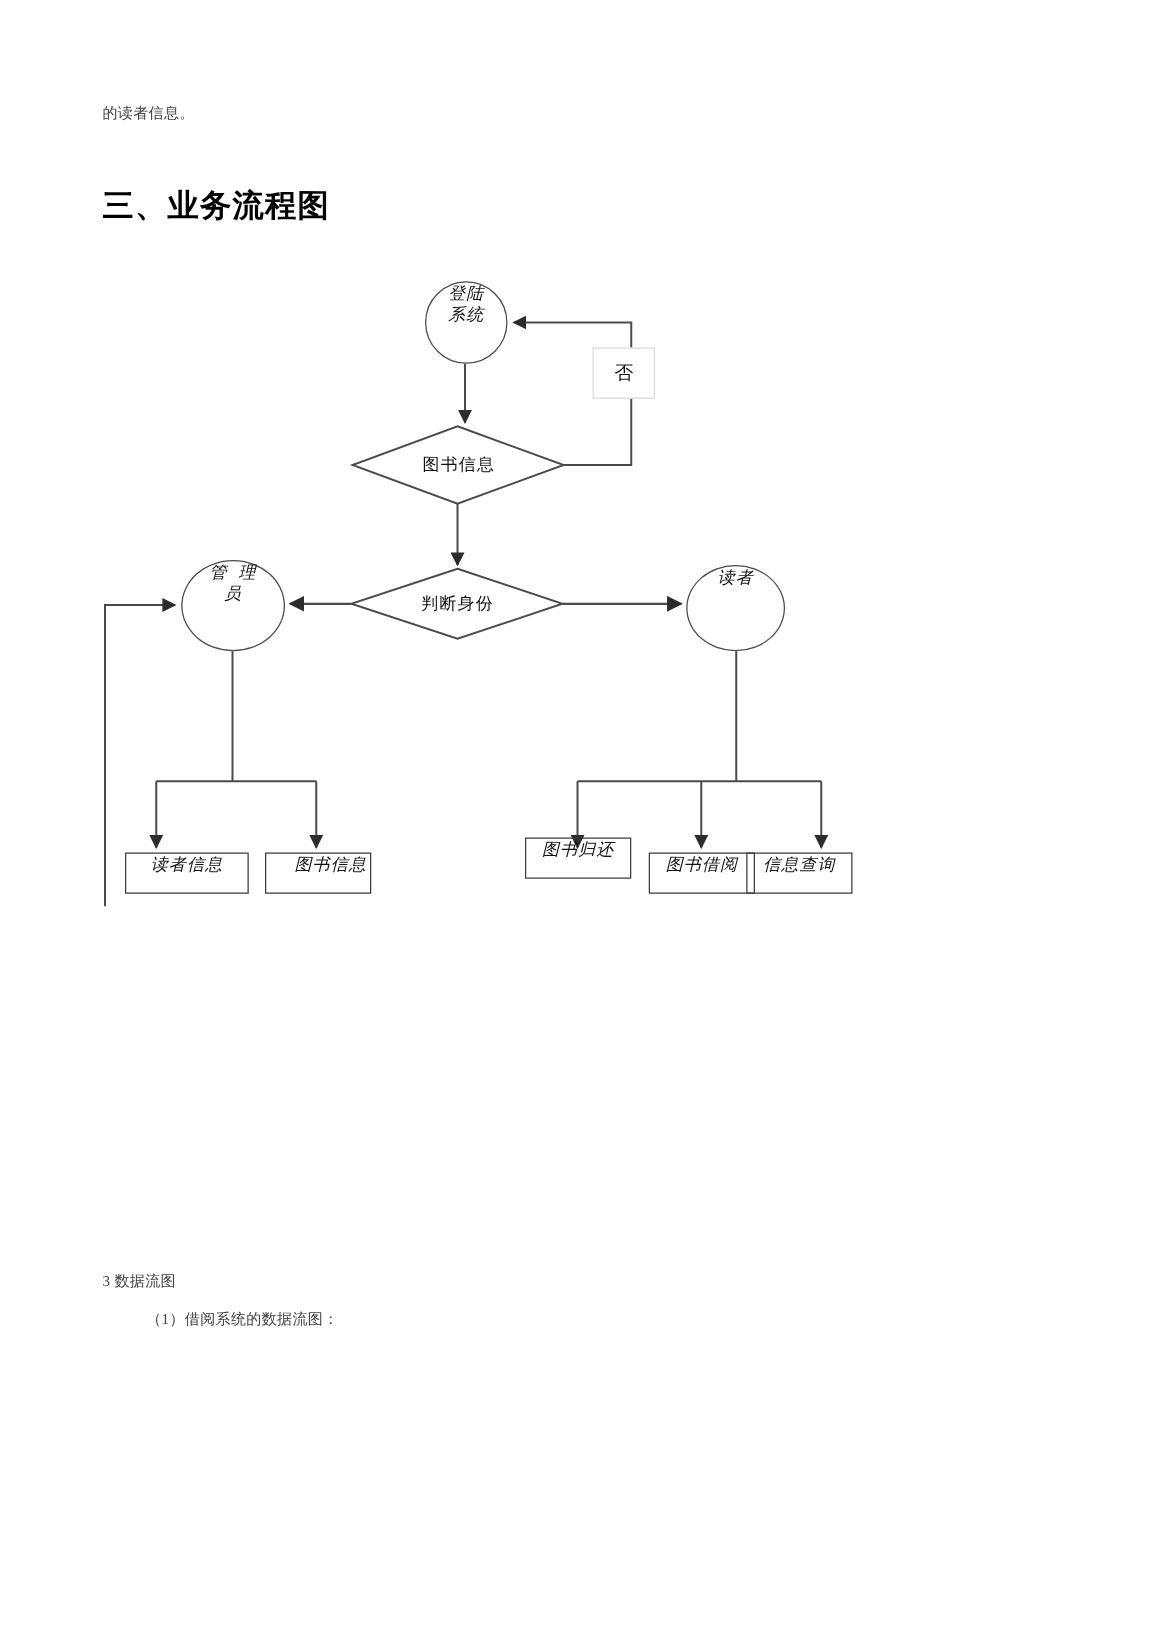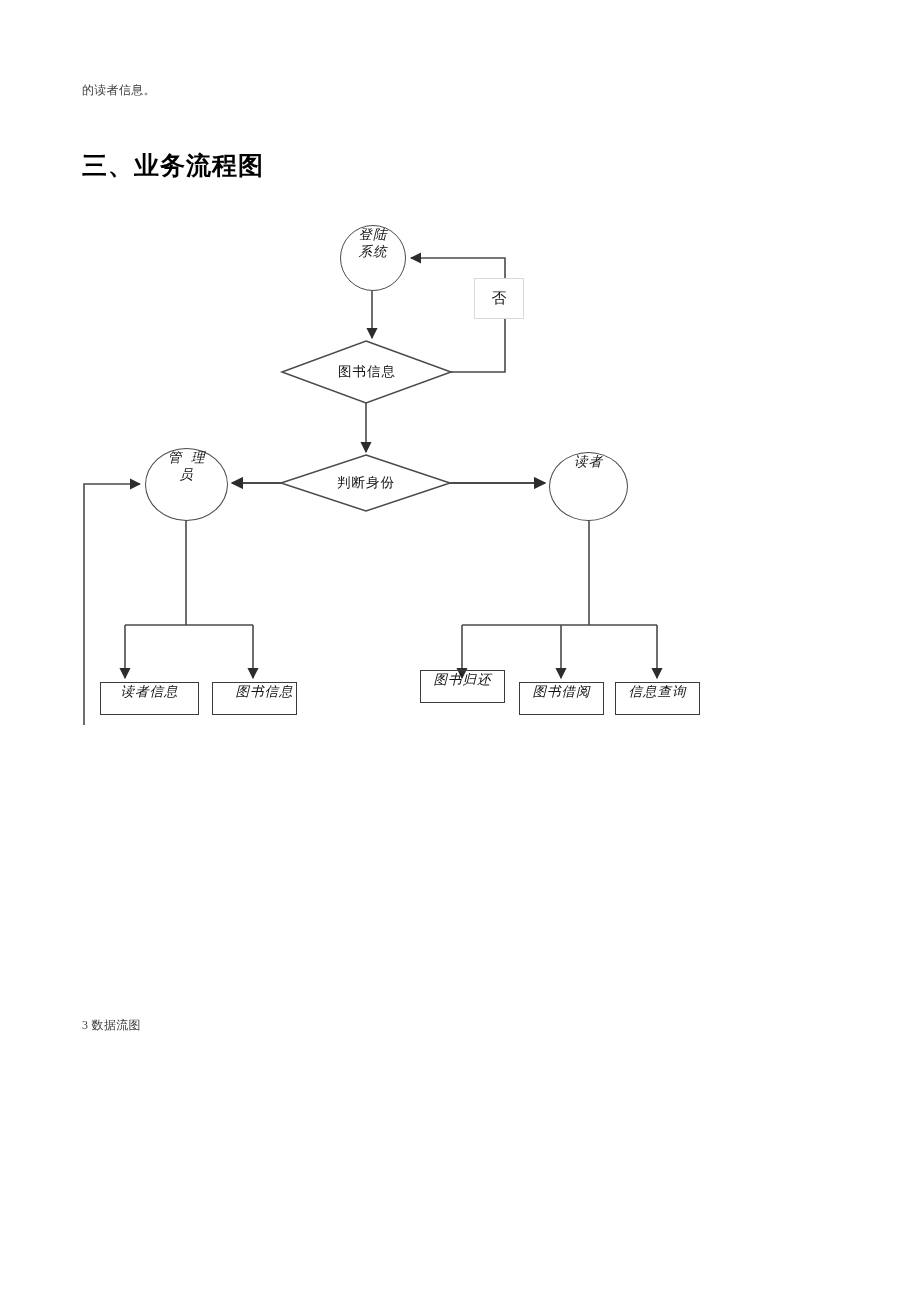--- a/index.html
+++ b/index.html
@@ -194,26 +194,27 @@
         <span class="node-label" style="position:relative; left:0; top:0;">图书归还</span>
       </div>
     </div>
 
     <div class="rect-node" style="left:519px; top:682px; width:85px; height:33px;">
       <div class="center-txt">
         <span class="node-label" style="position:relative; left:0; top:0;">图书借阅</span>
       </div>
     </div>
 
-    <div class="rect-node" style="left:615px; top:682px; width:85px; height:33px;">
+    <div class="rect-node" style="left:597px; top:682px; width:85px; height:33px;">
       <div class="center-txt">
         <span class="node-label" style="position:relative; left:0; top:0;">信息查询</span>
       </div>
     </div>
 
   </div>
 
 
 
   <div class="body-text" style="left:82px; top:1011px;">3 数据流图</div>
 
+  <div class="body-text" style="left:117px; top:1041px;">（1）借阅系统的数据流图：</div>
 
 </div>
 
 </body></html>

